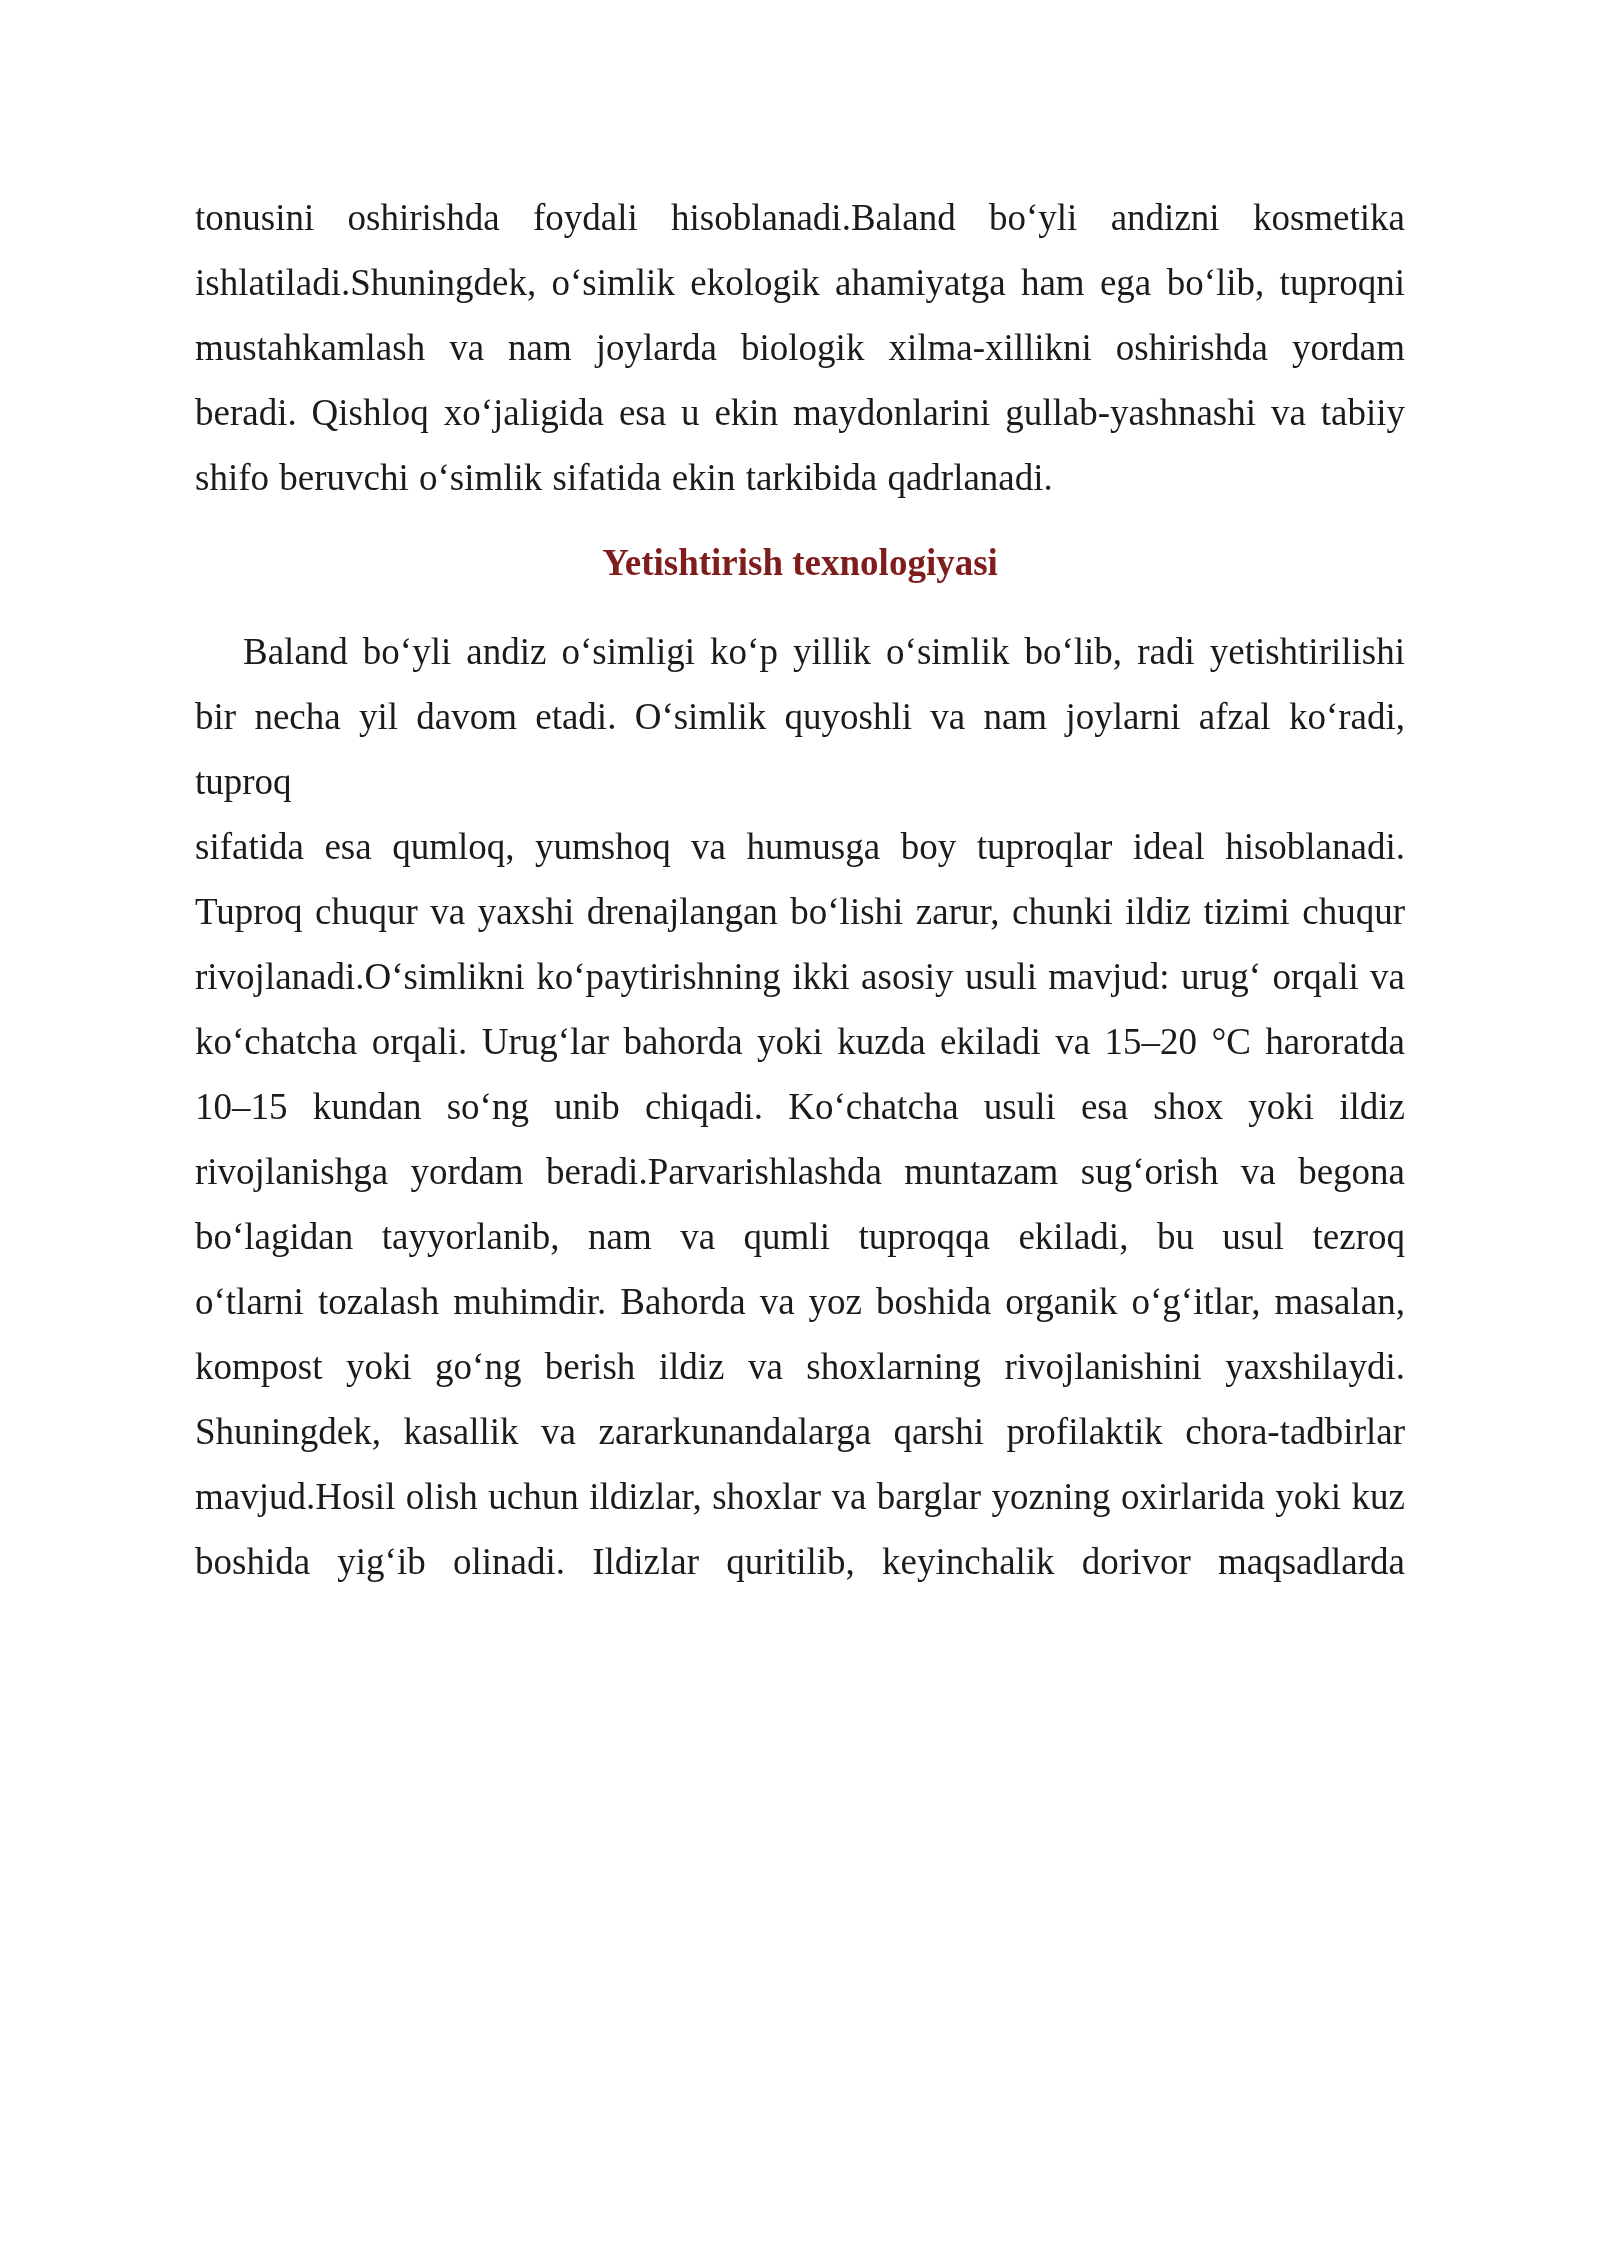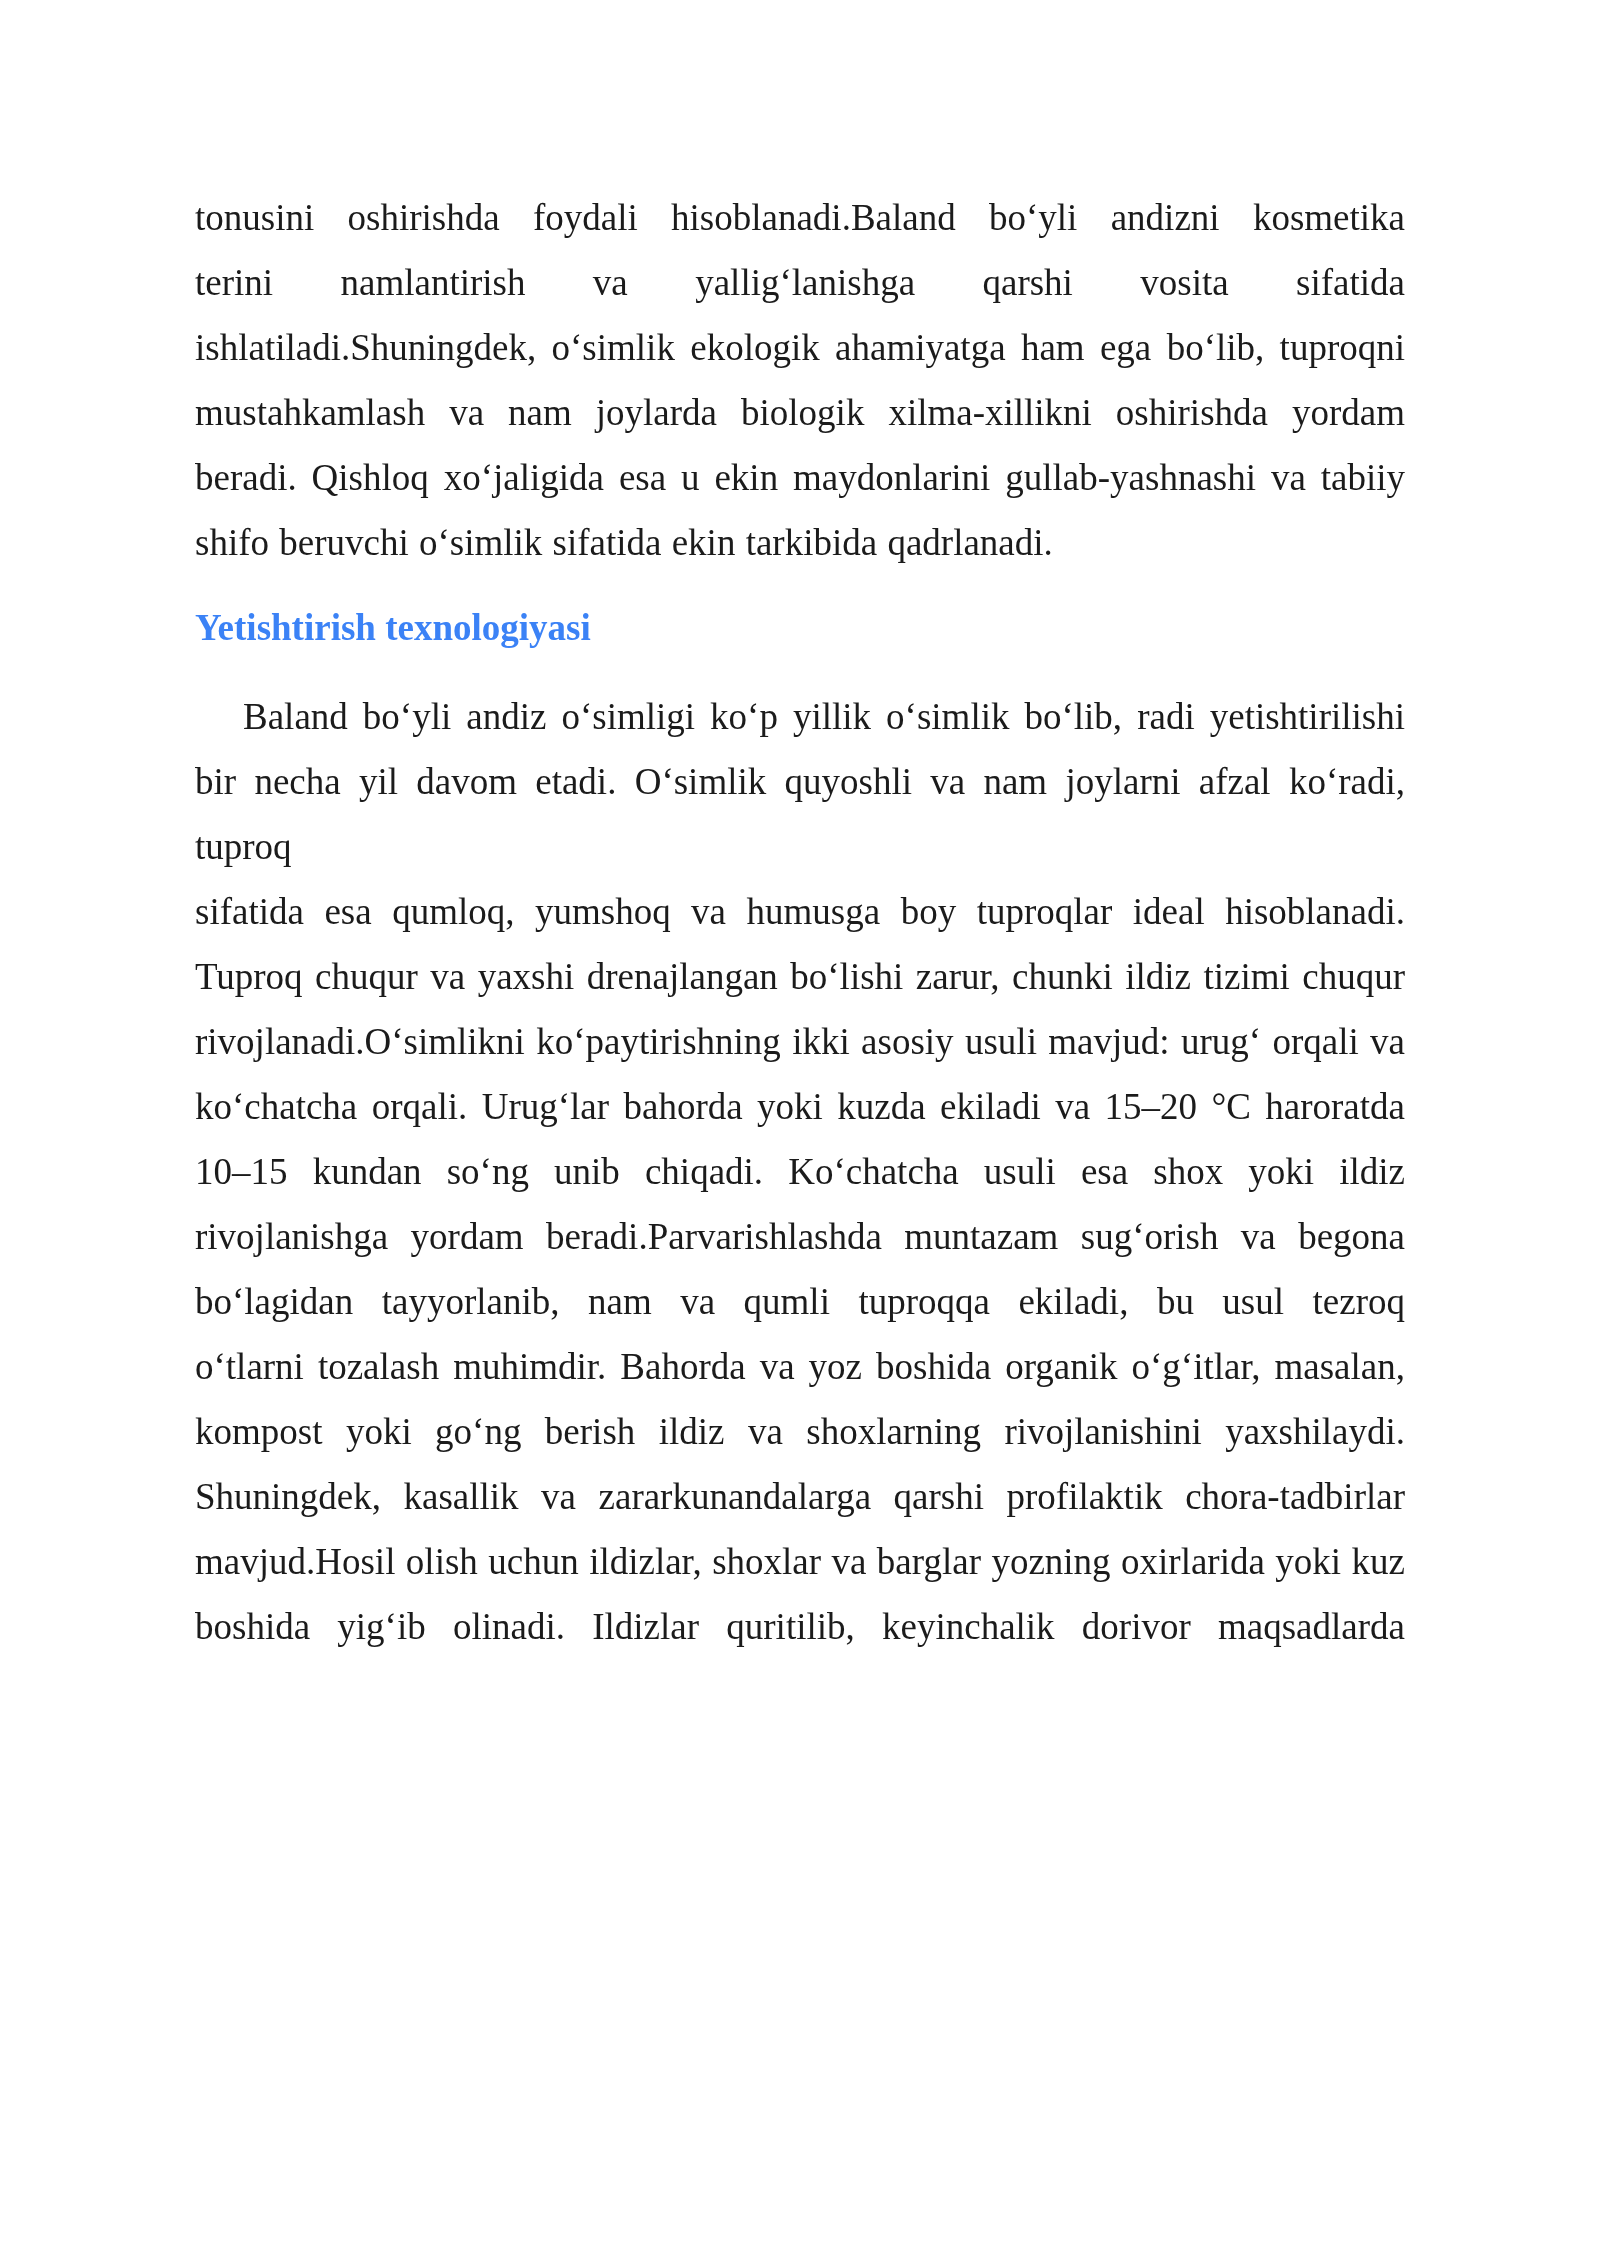--- a/index.html
+++ b/index.html
@@ -38,34 +38,33 @@
     text-align-last: left;
   }
   .line.first-indent {
     text-indent: 48px;
   }
   .heading {
     font-family: "Liberation Serif", serif;
     font-size: 37px;
     line-height: 65px;
     font-weight: 700;
-    color: #3b82f6;
+    color: #7f1d1d;
     margin: 20px 0 24px 0;
-    text-align: left;
+    text-align: center;
   }
 </style>
 </head>
 <body>
 
 <div class="page">
   <div class="content">
 
     <div class="para">
       <div class="line">tonusini oshirishda foydali hisoblanadi.Baland bo‘yli andizni kosmetika</div>
-      <div class="line">terini namlantirish va yallig‘lanishga qarshi vosita sifatida</div>
       <div class="line">ishlatiladi.Shuningdek, o‘simlik ekologik ahamiyatga ham ega bo‘lib, tuproqni</div>
       <div class="line">mustahkamlash va nam joylarda biologik xilma-xillikni oshirishda yordam</div>
       <div class="line">beradi. Qishloq xo‘jaligida esa u ekin maydonlarini gullab-yashnashi va tabiiy</div>
       <div class="line para-end">shifo beruvchi o‘simlik sifatida ekin tarkibida qadrlanadi.</div>
     </div>
 
     <h2 class="heading">Yetishtirish texnologiyasi</h2>
 
     <div class="para">
       <div class="line first-indent">Baland bo‘yli andiz o‘simligi ko‘p yillik o‘simlik bo‘lib, radi yetishtirilishi</div>

